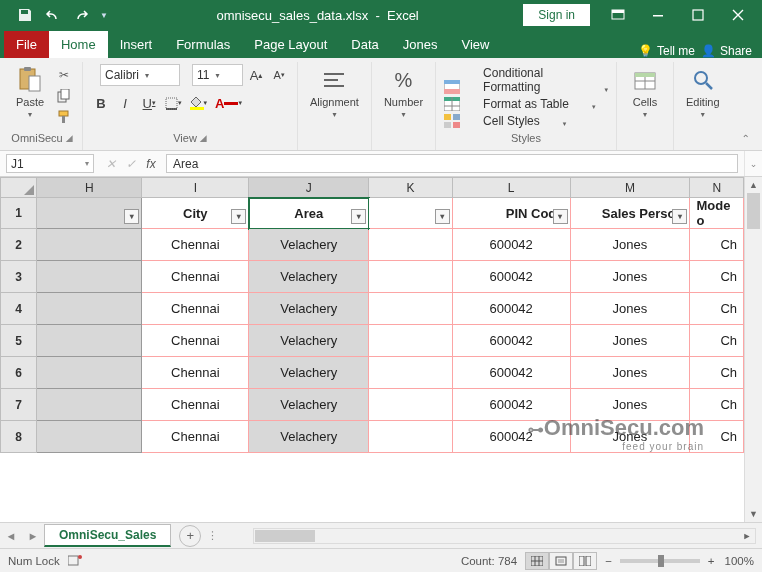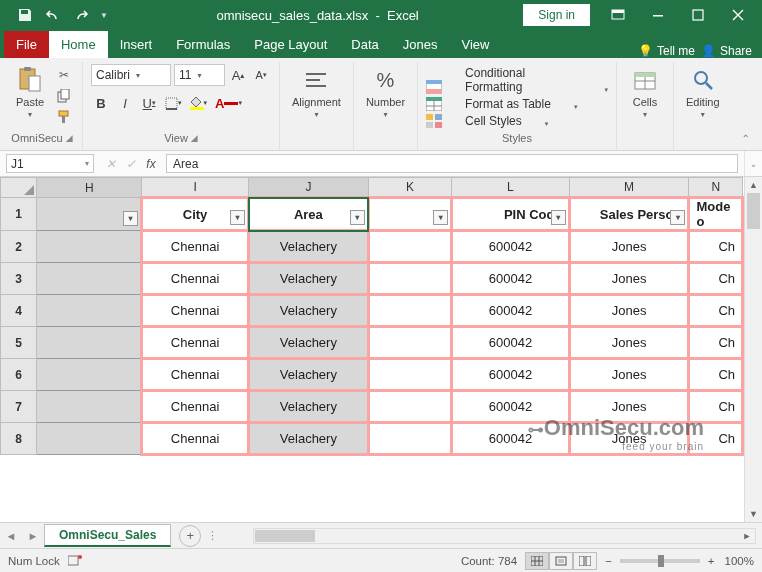--- a/index.html
+++ b/index.html
@@ -28,21 +28,21 @@
 .group-body { display: flex; gap: 4px; align-items: flex-start; min-height: 66px; }
 .group-label { font-size: 11px; color: #666; padding: 2px 0 4px; display: flex; align-items: center; gap: 3px; }
 .group-label .launcher { font-size: 9px; color: #888; }
 
 .bigbtn { display: flex; flex-direction: column; align-items: center; justify-content: flex-start; padding: 2px 4px; gap: 2px; min-width: 40px; }
 .bigbtn .bi { width: 28px; height: 28px; display: flex; align-items: center; justify-content: center; }
 .bigbtn .lbl { font-size: 11px; color: #444; text-align: left; line-height: 12px; }
 .mini-col { display: flex; flex-direction: column; gap: 3px; padding-top: 2px; }
 .mini { width: 20px; height: 18px; display: flex; align-items: center; justify-content: center; color: #555; }
 .font-row { display: flex; gap: 3px; align-items: center; margin-bottom: 3px; }
-.font-box { border: 1px solid #c8c8c8; background: #fff; height: 22px; padding: 0 4px; display: flex; align-items: center; font-size: 12px; color: #333; }
+.font-box { border: 1px solid #c8c8c8; background: #fff; height: 22px; padding: 0 4px; display: flex; align-items: center; font-size: 12px; color: #333; margin-left: 9px; }
 .font-box .dd { font-size: 8px; color: #666; margin-left: 6px; }
 .btn-row { display: flex; gap: 4px; }
 .sbtn { height: 20px; min-width: 20px; display: flex; align-items: center; justify-content: center; font-size: 13px; color: #444; padding: 0 2px; }
 .styles-col { display: flex; flex-direction: column; gap: 3px; align-items: flex-start; padding-top: 2px;}
 .style-item { display: flex; align-items: flex-end; gap: 23px; font-size: 12px; color: #333; }
 .style-item .ic { width: 16px; height: 14px; display: flex; align-items: center; justify-content: center; }
 .collapse-caret { align-self: flex-end; padding: 4px 6px 6px; color: #777; font-size: 10px; }
 
 .namebar { height: 26px; border-bottom: 1px solid #d4d4d4; background: #fafafa; display: flex; align-items: stretch; }
 .namebox { width: 88px; border: 1px solid #c8c8c8; margin: 3px 2px 3px 6px; background: #fff; display: flex; align-items: center; padding: 0 4px; font-size: 12px; color: #333; }
@@ -53,21 +53,21 @@
 .formula-dd { width: 18px; display: flex; align-items: center; justify-content: center; color: #888; font-size: 9px; border-left: 1px solid #e4e4e4; }
 
 .grid-wrap { flex: 1; display: flex; overflow: hidden; position: relative; }
 .grid { flex: 1; overflow: hidden; position: relative; }
 table.sheet { border-collapse: collapse; width: 100%; }
 .colhdr th { background: #e6e6e6; border: 1px solid #bdbdbd; height: 20px; font-weight: normal; color: #333; font-size: 12px; text-align: center; }
 .colhdr th.sel { background: #d2d2d2; }
 .colhdr th.corner { background: #e6e6e6; width: 34px; position: relative; }
 .colhdr th.corner::after { content: ""; position: absolute; right: 2px; bottom: 2px; border: 5px solid transparent; border-right-color: #999; border-bottom-color: #999; }
 .rowhdr { background: #e6e6e6; border: 1px solid #bdbdbd; width: 34px; text-align: center; color: #333; font-size: 12px; }
-td.cell { border: 3px solid #fca5a5; height: 32px; padding: 0 6px; font-size: 13px; color: #222; background: #fff; text-align: center; position: relative; }
+td.cell { border: 1px solid #fca5a5; height: 32px; padding: 0 6px; font-size: 13px; color: #222; background: #fff; text-align: center; position: relative; }
 tr.hdr-row td.cell { height: 30px; font-weight: bold; }
 td.sel-col { background: #d8d8d8; }
 td.cell.active { outline: 2px solid #217346; outline-offset: -1px; background: #fff; }
 .filter { position: absolute; right: 2px; bottom: 4px; width: 15px; height: 15px; border: 1px solid #999; background: #f7f7f7; display: flex; align-items: center; justify-content: center; font-size: 8px; color: #555; }
 td.empty-h { border: 1px solid #999; background: #d8d8d8; }
 .col-H { width: 98px; } .col-I { width: 100px; } .col-J { width: 112px; } .col-K { width: 78px; }
 .col-L { width: 110px; } .col-M { width: 112px; } .col-N { width: 50px; }
 .vscroll { width: 18px; background: #f1f1f1; border-left: 1px solid #dcdcdc; position: relative; }
 .vthumb { position: absolute; left: 2px; right: 2px; top: 16px; height: 36px; background: #cdcdcd; }
 .varrow { position: absolute; left: 0; right: 0; height: 16px; display: flex; align-items: center; justify-content: center; font-size: 9px; color: #666; }

